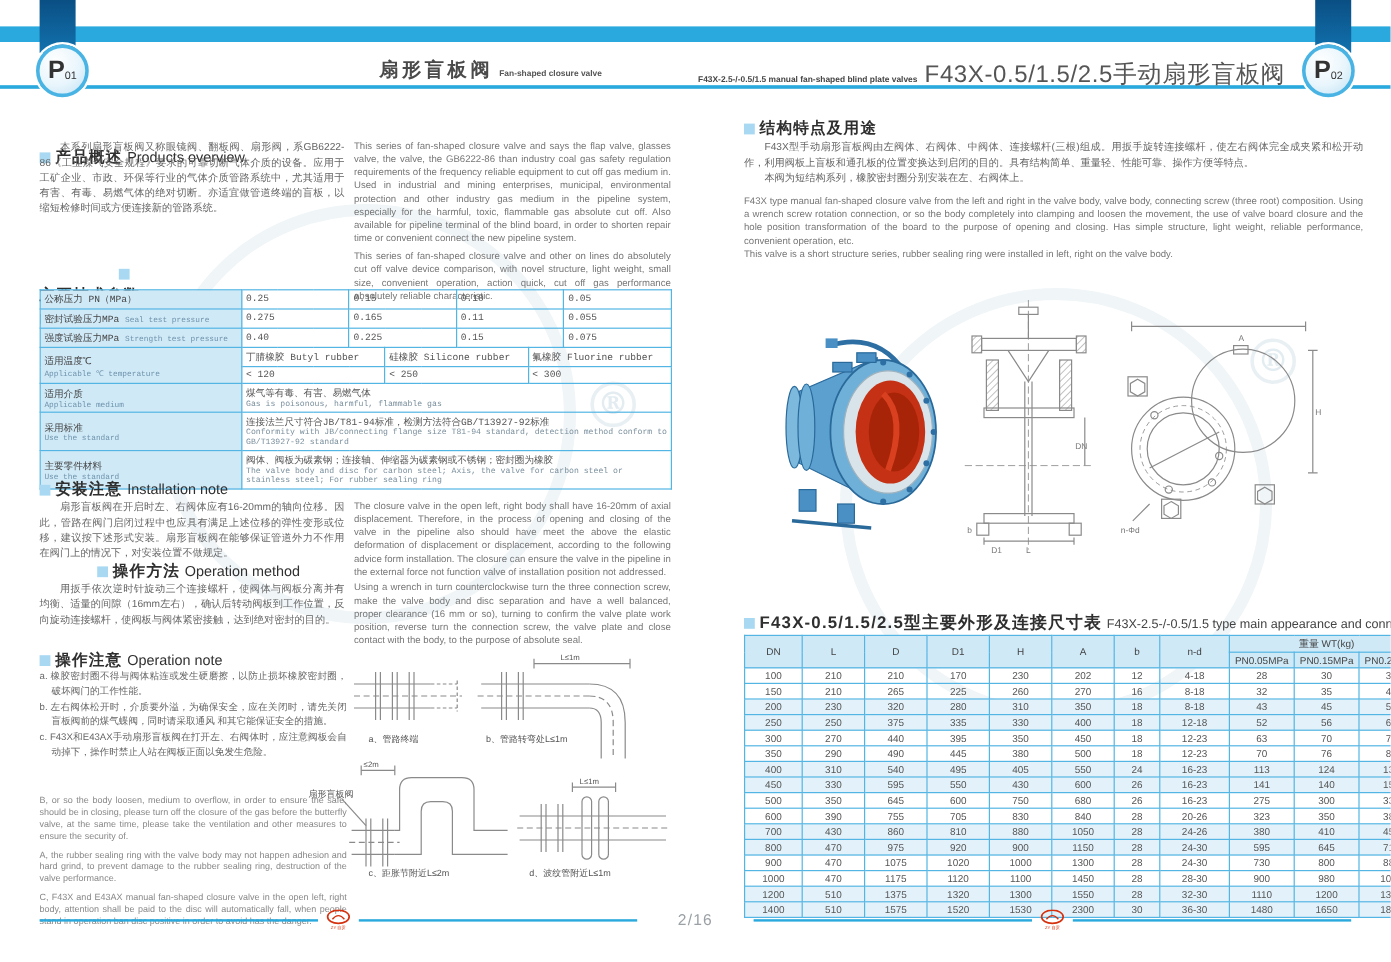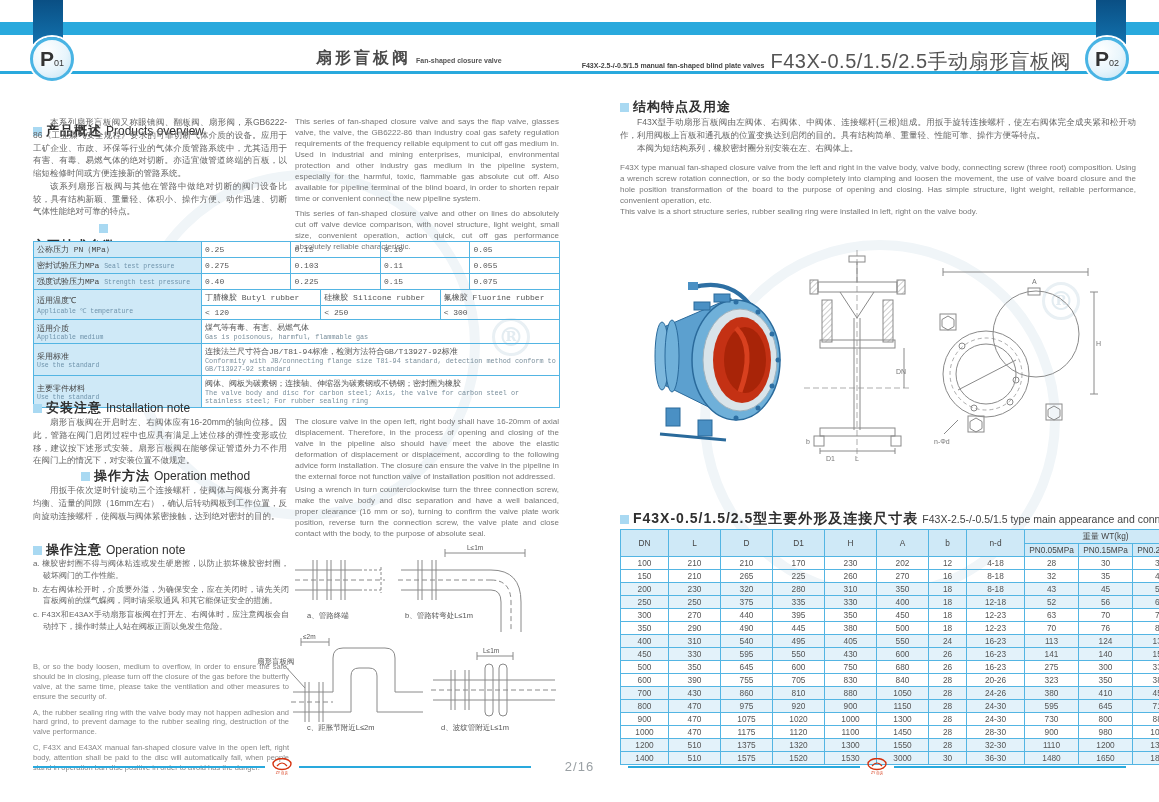--- a/index.html
+++ b/index.html
@@ -99,21 +99,20 @@
 
   <div>
 
     <div class="abs sec" style="left:33px;top:98px;margin-top:24px;">
       <span class="sq"></span>
       <span class="sh-zh">产品概述</span>
       <span class="sh-en">Products overview</span>
     </div>
     <div class="abs zh-p" style="left:33px;top:116px;width:254px;">
       <span class="ind">本系列扇形盲板阀又称眼镜阀、翻板阀、扇形阀，系GB6222-86《工业煤气安全规程》要求的可靠切断气体介质的设备。应用于工矿企业、市政、环保等行业的气体介质管路系统中，尤其适用于有害、有毒、易燃气体的绝对切断。亦适宜做管道终端的盲板，以缩短检修时间或方便连接新的管路系统。</span>
-      <span class="ind">该系列扇形盲板阀与其他在管路中做绝对切断的阀门设备比较，具有结构新颖、重量轻、体积小、操作方便、动作迅速、切断气体性能绝对可靠的特点。</span>
     </div>
     <div class="abs en-p" style="left:295px;top:116px;width:264px;">
       <div>This series of fan-shaped closure valve and says the flap valve, glasses valve, the valve, the GB6222-86 than industry coal gas safety regulation requirements of the frequency reliable equipment to cut off gas medium in. Used in industrial and mining enterprises, municipal, environmental protection and other industry gas medium in the pipeline system, especially for the harmful, toxic, flammable gas absolute cut off. Also available for pipeline terminal of the blind board, in order to shorten repair time or convenient connect the new pipeline system.</div>
       <div style="margin-top:4px;">This series of fan-shaped closure valve and other on lines do absolutely cut off valve device comparison, with novel structure, light weight, small size, convenient operation, action quick, cut off gas performance absolutely reliable characteristic.</div>
     </div>
 
     <div class="abs sec" style="left:33px;top:224px;flex-direction:column;">
       <span class="sq"></span>
       <span class="sh-zh">主要技术参数</span>
       <span class="sh-en">Main technical parameters</span>
@@ -128,21 +127,21 @@
           <tr>
         <td class="lbl"><span>公称压力 PN（MPa）</span></td>
         <td colspan="3">0.25</td>
         <td colspan="3">0.15</td>
         <td colspan="3">0.10</td>
         <td colspan="3">0.05</td>
       </tr>
       <tr>
         <td class="lbl"><span>密封试验压力MPa</span> <span class="l-en" style="display:inline">Seal test pressure</span></td>
         <td colspan="3">0.275</td>
-        <td colspan="3">0.103</td>
+        <td colspan="3">0.165</td>
         <td colspan="3">0.11</td>
         <td colspan="3">0.055</td>
       </tr>
       <tr>
         <td class="lbl"><span>强度试验压力MPa</span> <span class="l-en" style="display:inline">Strength test pressure</span></td>
         <td colspan="3">0.40</td>
         <td colspan="3">0.225</td>
         <td colspan="3">0.15</td>
         <td colspan="3">0.075</td>
       </tr>
@@ -630,21 +629,21 @@
             <td>1110</td>
             <td>1200</td>
             <td>1320</td>
           </tr>
           <tr class="alt">
             <td>1400</td>
             <td>510</td>
             <td>1575</td>
             <td>1520</td>
             <td>1530</td>
-            <td>3000</td>
+            <td>2300</td>
             <td>30</td>
             <td>36-30</td>
             <td>1480</td>
             <td>1650</td>
             <td>1800</td>
           </tr>
         </tbody>
     </table>
   </div>
 

